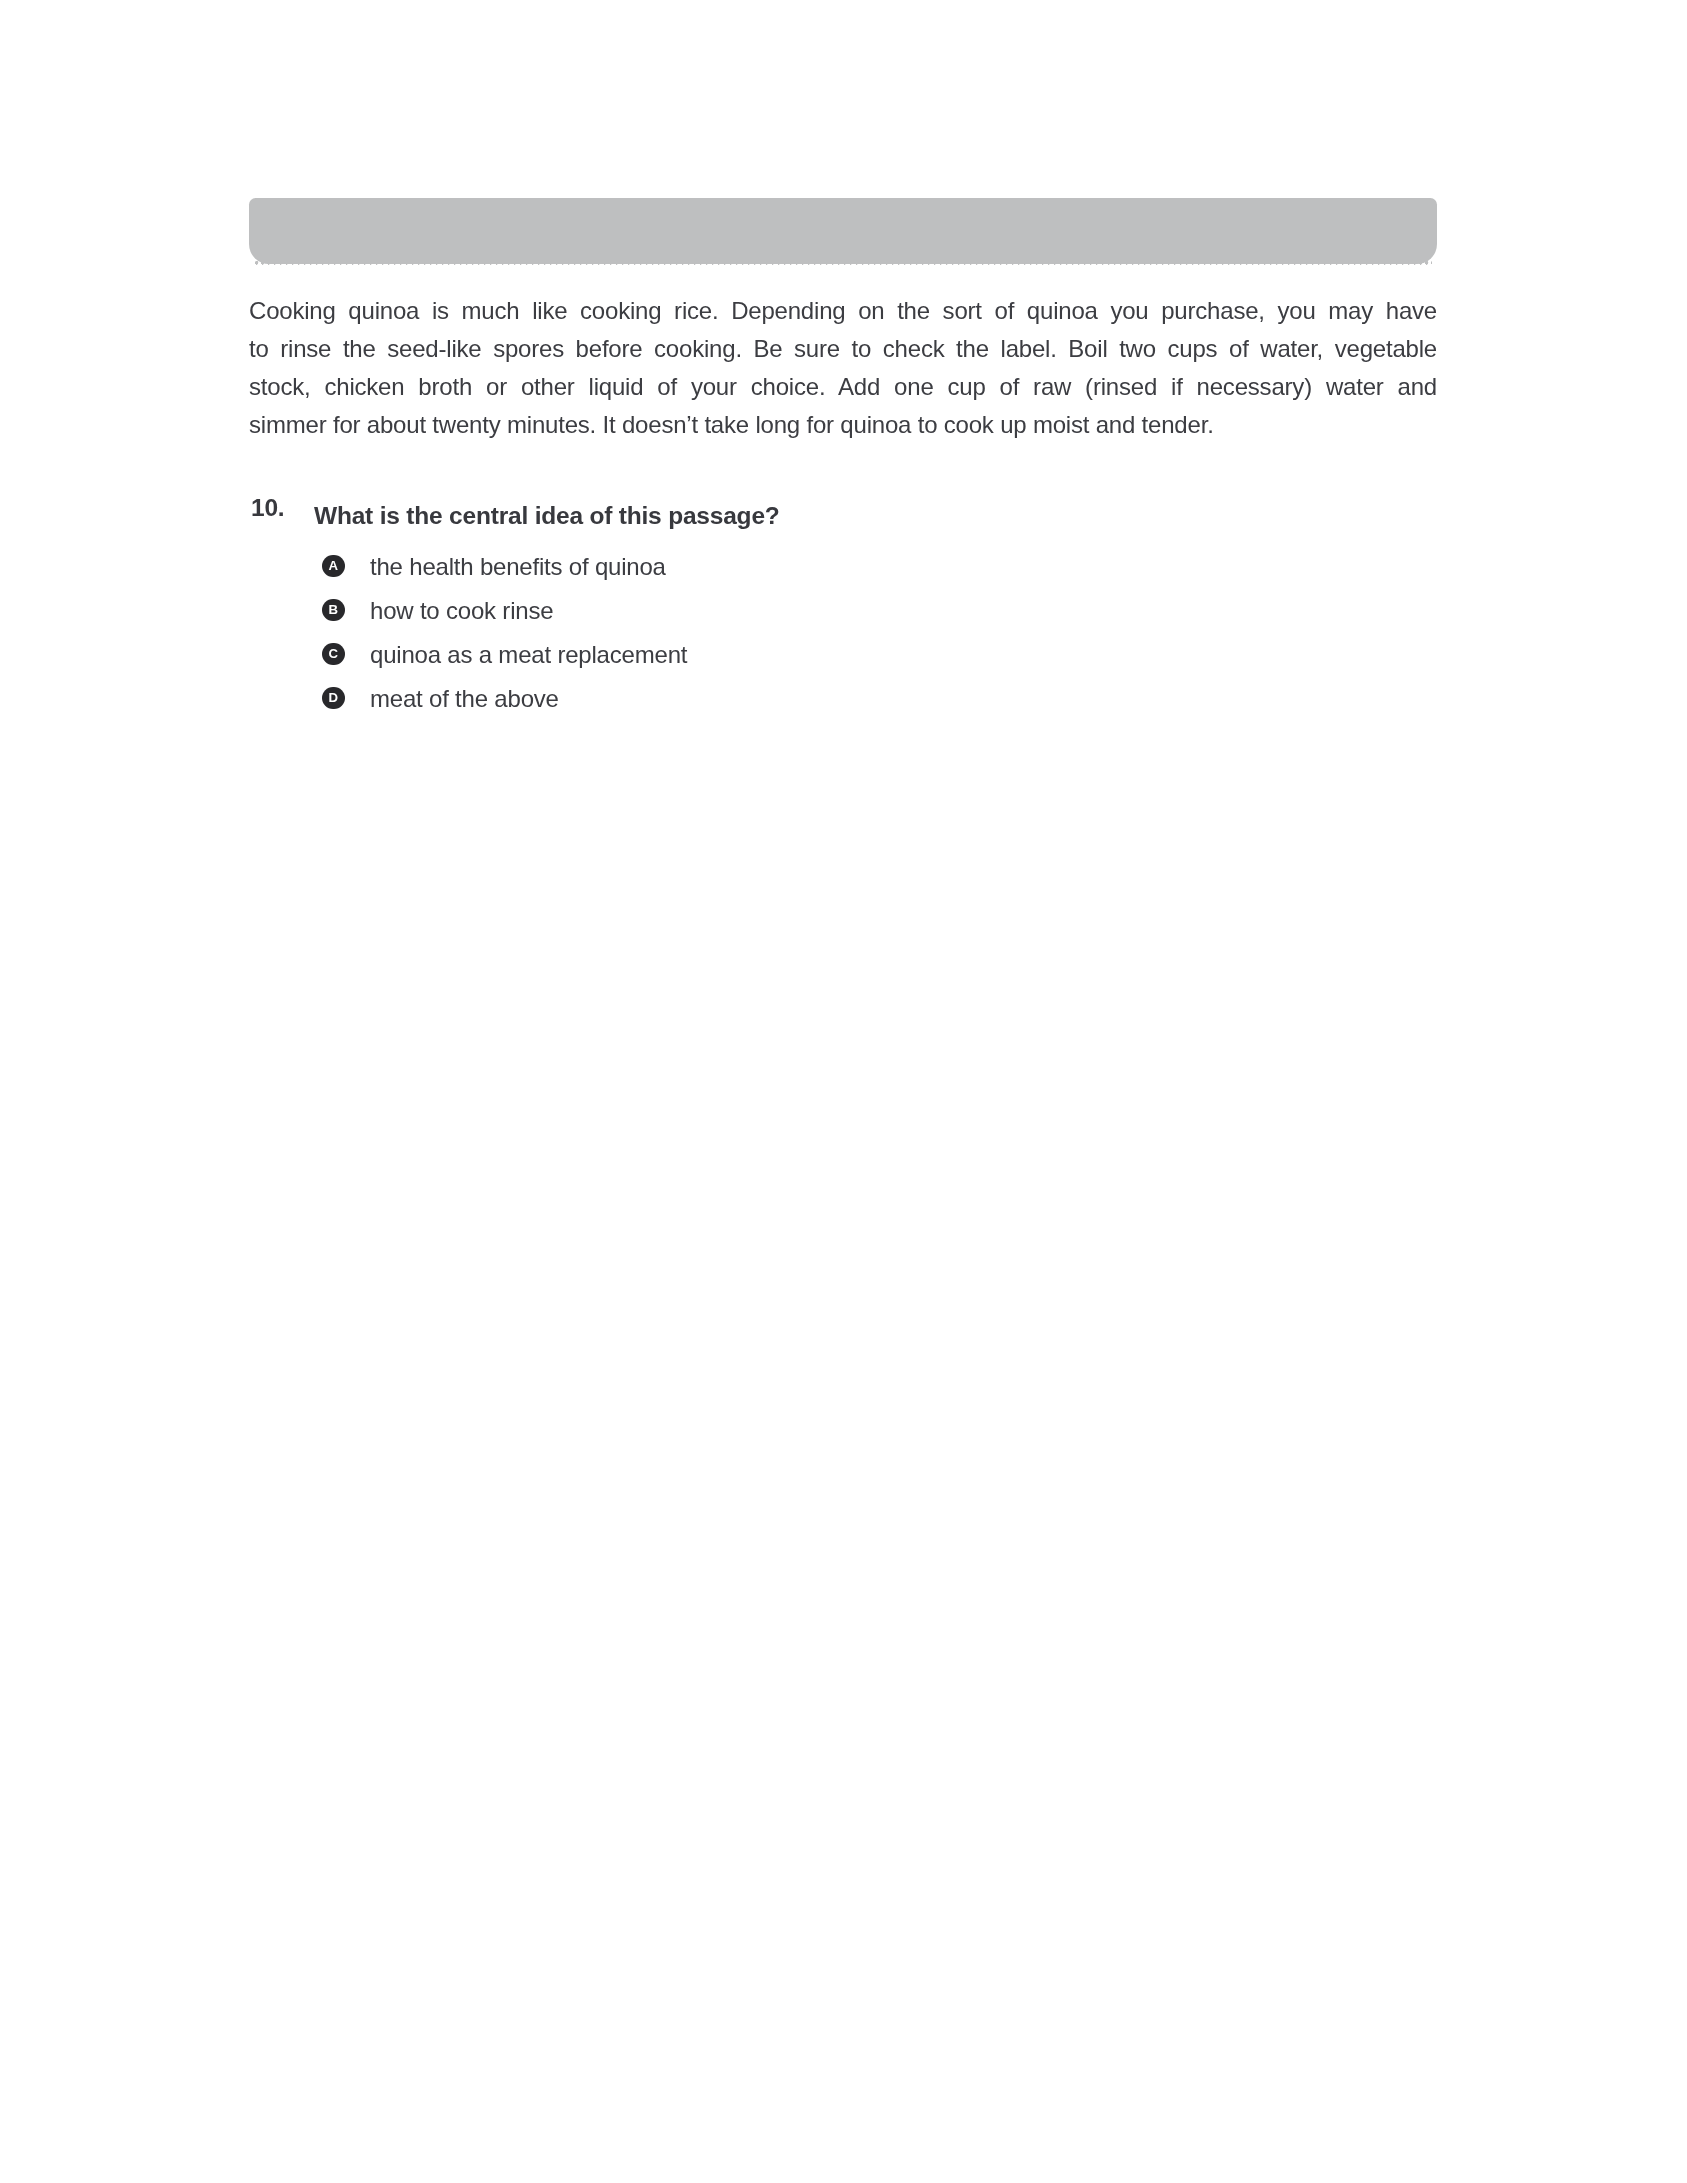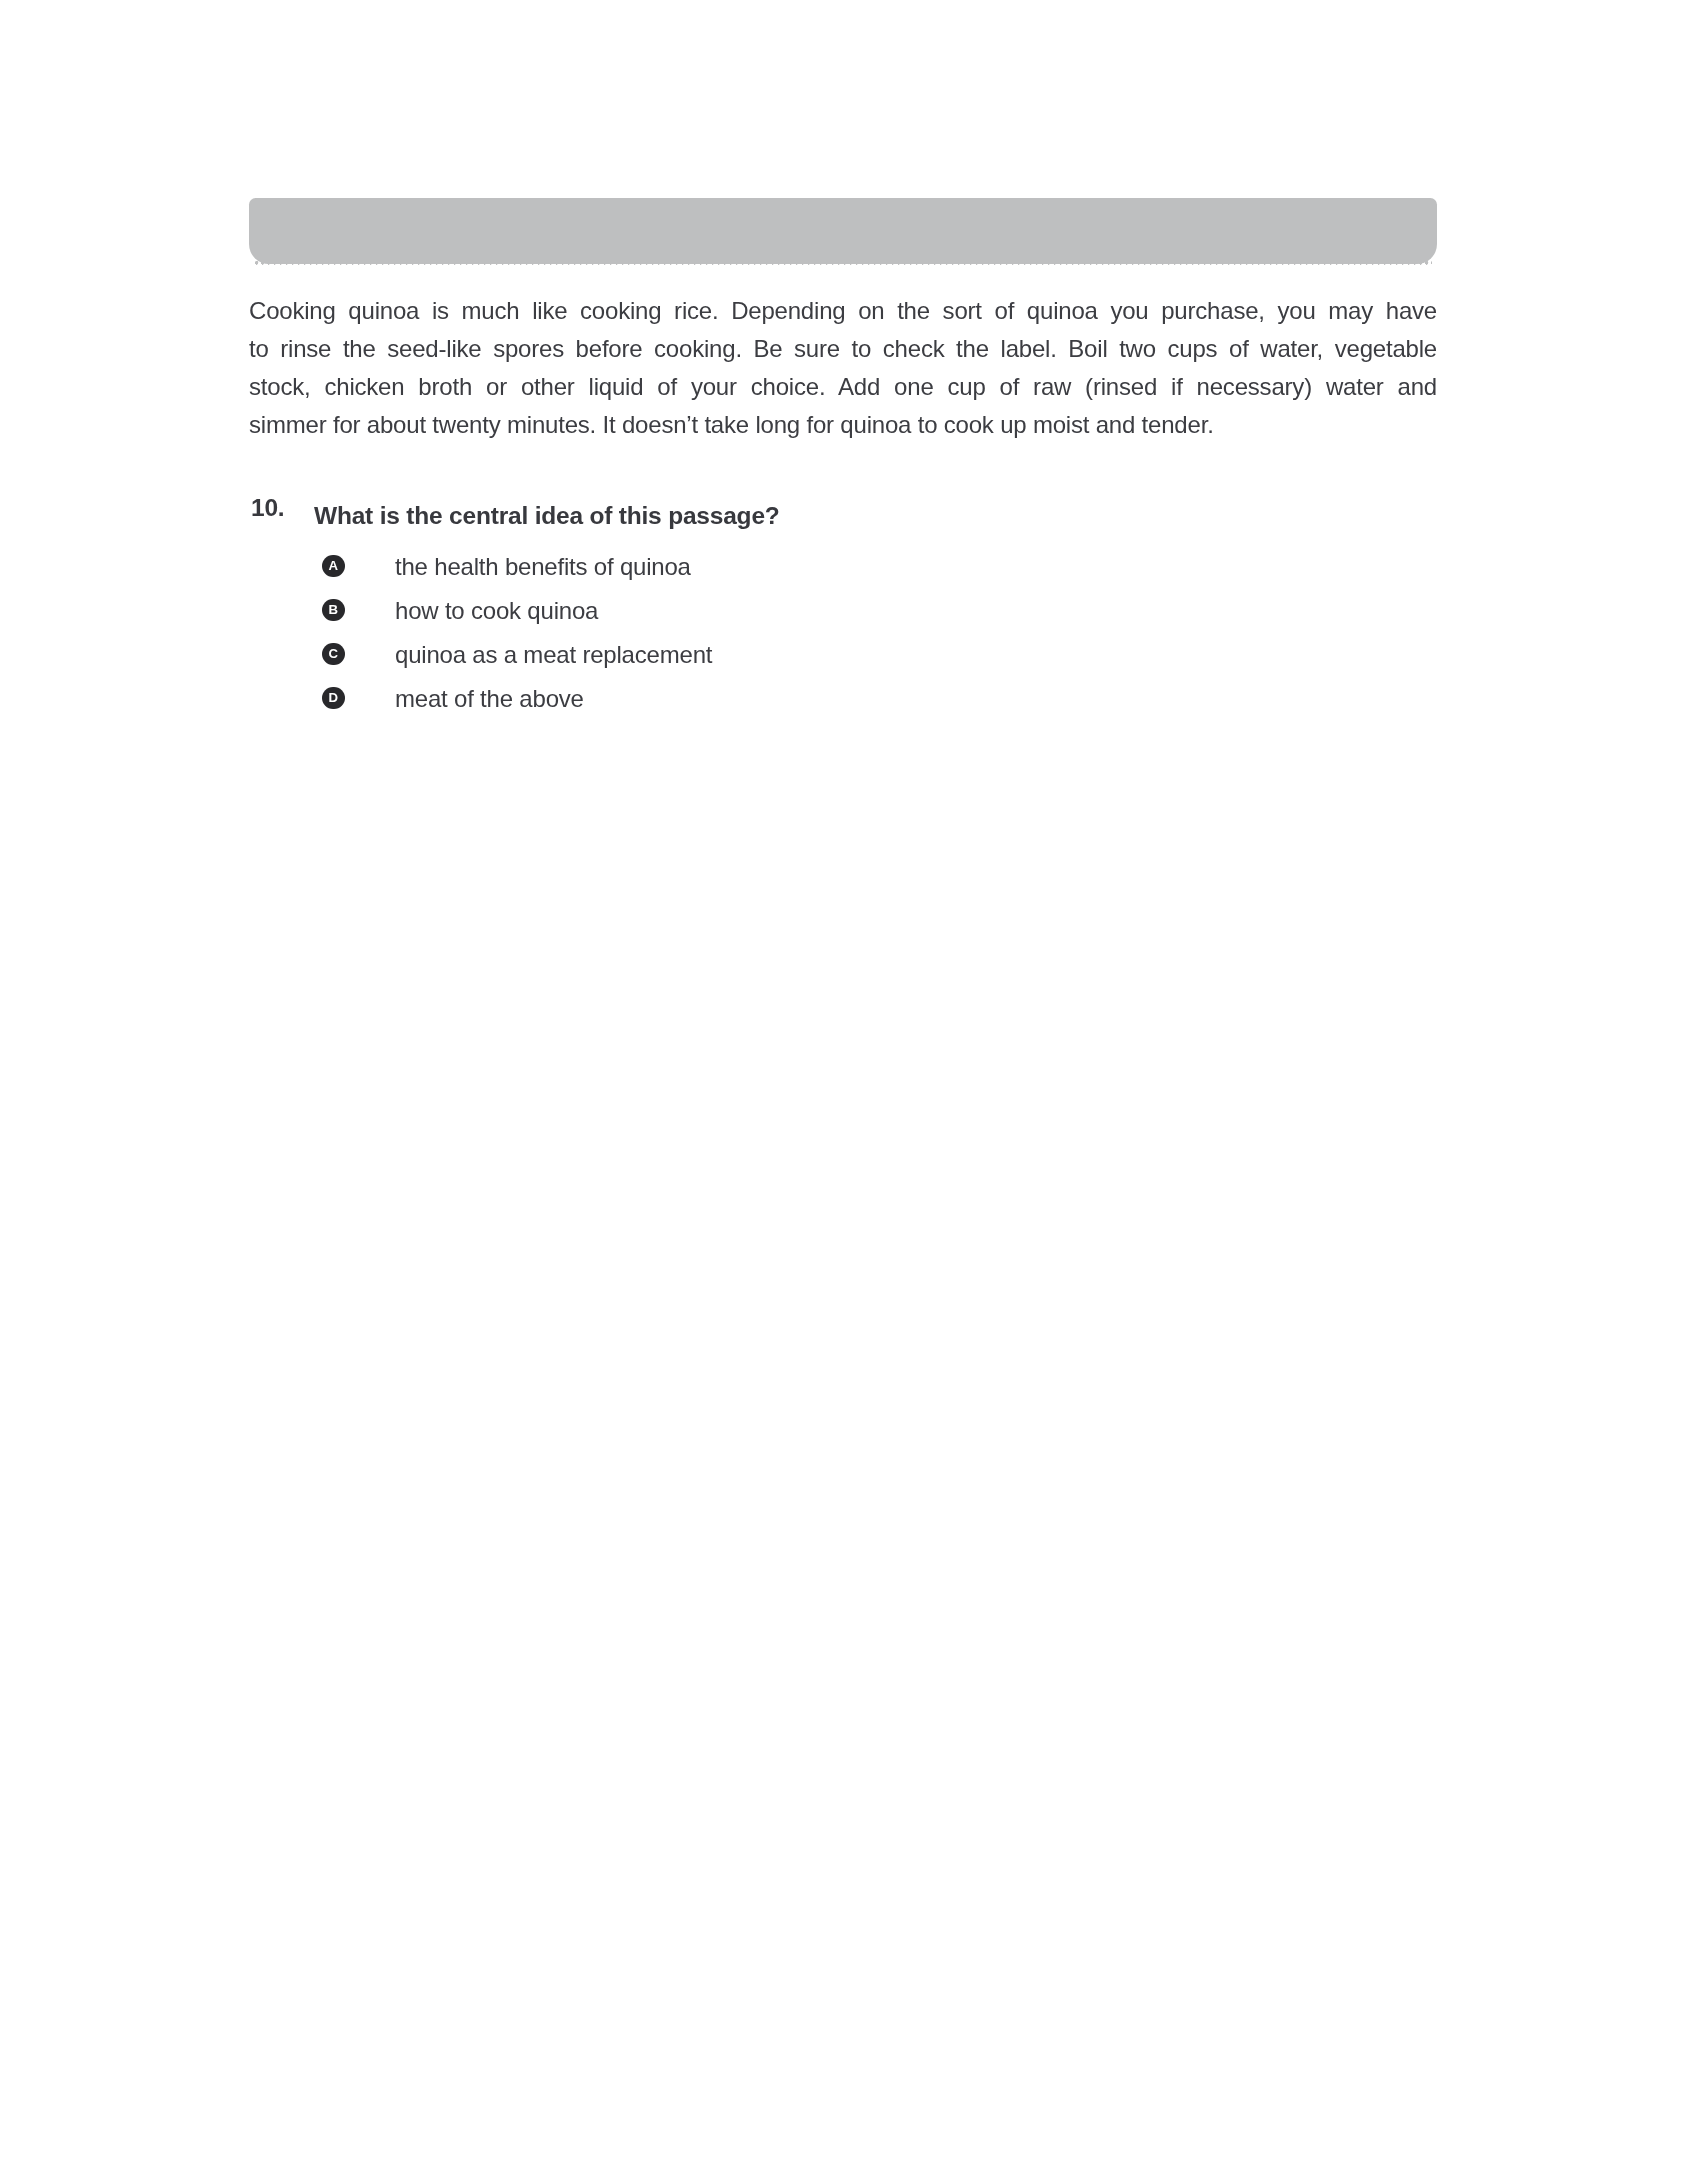--- a/index.html
+++ b/index.html
@@ -106,21 +106,20 @@
   }
   .option-text {
     position: absolute;
     left: 48px;
     top: 0;
     font-size: 24px;
     line-height: 26.5px;
     letter-spacing: -0.2px;
     color: #3c3d42;
     white-space: nowrap;
-    margin-left: 25px;
   }
 </style>
 </head>
 <body>
 
 <div class="page">
 
   <div class="header-bar">
     <div class="fringe"></div>
   </div>
@@ -137,21 +136,21 @@
     <span class="question-text">What is the central idea of this passage?</span>
   </div>
 
   <div class="options">
     <div class="option-row">
       <span class="badge">A</span>
       <span class="option-text">the health benefits of quinoa</span>
     </div>
     <div class="option-row">
       <span class="badge">B</span>
-      <span class="option-text">how to cook quinoa</span>
+      <span class="option-text">how to cook rinse</span>
     </div>
     <div class="option-row">
       <span class="badge">C</span>
       <span class="option-text">quinoa as a meat replacement</span>
     </div>
     <div class="option-row">
       <span class="badge">D</span>
       <span class="option-text">meat of the above</span>
     </div>
   </div>

